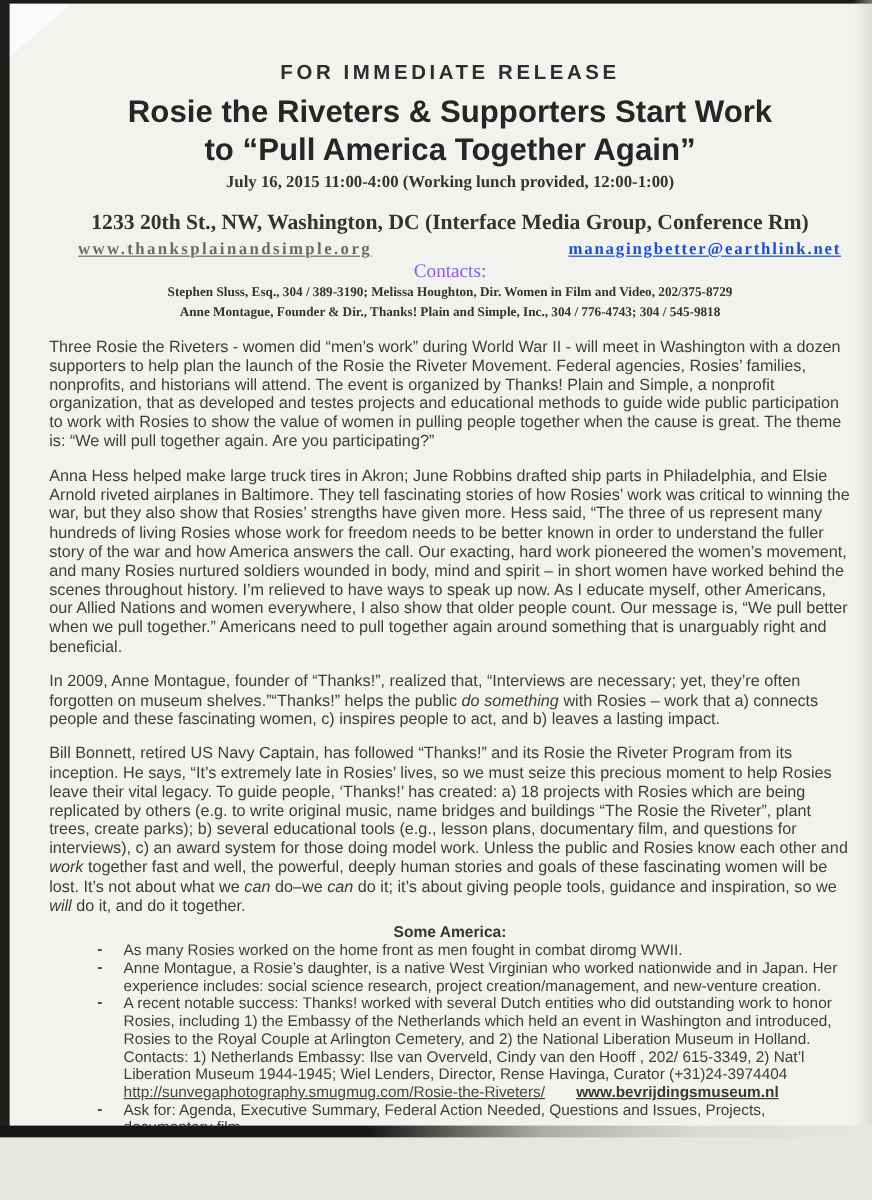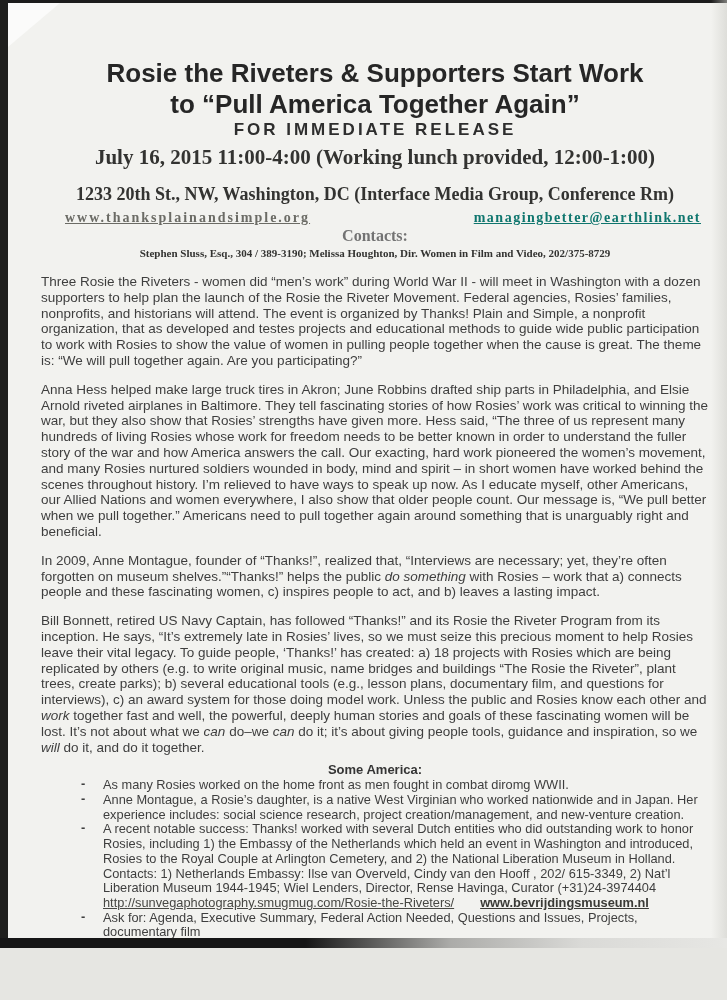--- a/index.html
+++ b/index.html
@@ -25,66 +25,67 @@
   }
   .paper-corner{position:absolute;left:8px;top:3px;width:0;height:0;
     border-top:44px solid #fbfbfa;border-right:52px solid transparent;}
   .edge-right{position:absolute;right:0;top:0;width:16px;height:938px;
     background:linear-gradient(to right,rgba(205,205,200,0),rgba(205,205,200,.55));}
 
   .center{text-align:center;}
   .release{font-size:17px;font-weight:bold;letter-spacing:3px;color:#2e2e2e;}
   .headline{font-size:26px;font-weight:bold;line-height:31px;color:#262626;margin-top:7px;}
   .serifb{font-family:"Liberation Serif",serif;font-weight:bold;color:#333331;}
-  .dateline{font-size:21px;margin-top:5px;}
+  .dateline{font-size:14px;margin-top:5px;}
   .addrline{font-size:18px;margin-top:14px;}
   .linkrow{display:flex;justify-content:space-between;align-items:flex-start;
     margin-top:5px;padding:0 8px 0 24px;}
   .weblink{font-family:"Liberation Serif",serif;font-weight:bold;font-size:14px;
     letter-spacing:2px;color:#6b6b65;text-decoration:underline;cursor:pointer;}
   .maillink{font-family:"Liberation Serif",serif;font-weight:bold;font-size:14px;
-    letter-spacing:1.5px;color:#0f766e;text-decoration:underline;cursor:pointer;}
-  .contacts-label{font-family:"Liberation Serif",serif;font-weight:bold;font-size:16px;color:#737373;margin-top:1px;}
+    letter-spacing:1.5px;color:#1d4ed8;text-decoration:underline;cursor:pointer;}
+  .contacts-label{font-family:"Liberation Serif",serif;font-weight:normal;font-size:16px;color:#8b5cf6;margin-top:1px;}
   .contact-line{font-family:"Liberation Serif",serif;font-weight:bold;font-size:11px;line-height:16px;color:#333331;}
   p.body-par{font-size:13.5px;line-height:15.8px;margin:13px 0 0 0;color:#3e3e3e;}
   p.body-par .it{font-style:italic;}
   .details-label{font-size:13px;font-weight:bold;margin-top:7px;color:#353535;}
   .bullets{margin-top:1px;}
   .bullet{position:relative;padding-left:62px;font-size:12.8px;line-height:14.7px;color:#3e3e3e;}
   .bullet .marker{position:absolute;left:40px;top:-1px;font-weight:bold;}
   .bullet-links{margin-top:0px;}
   .doc-link{color:#474743;text-decoration:underline;cursor:pointer;}
   .doc-link.bold{font-weight:bold;color:#3a3a36;}
   .gap{display:inline-block;width:26px;}
 </style>
 </head>
 <body>
 
 <div class="scan-root">
 
   <div class="paper">
 
+    <div class="center release">FOR IMMEDIATE RELEASE</div>
+
     <div class="center headline">
       <div>Rosie the Riveters &amp; Supporters Start Work</div>
       <div>to “Pull America Together Again”</div>
     </div>
-
-    <div class="center release">FOR IMMEDIATE RELEASE</div>
 
     <div class="center serifb dateline">July 16, 2015 11:00-4:00 (Working lunch provided, 12:00-1:00)</div>
 
     <div class="center serifb addrline">1233 20th St., NW, Washington, DC (Interface Media Group, Conference Rm)</div>
 
     <div class="linkrow">
       <span class="weblink">www.thanksplainandsimple.org</span>
       <span class="maillink">managingbetter@earthlink.net</span>
     </div>
 
     <div class="center contacts-label">Contacts:</div>
     <div class="center contact-line">Stephen Sluss, Esq., 304 / 389-3190; Melissa Houghton, Dir. Women in Film and Video, 202/375-8729</div>
+    <div class="center contact-line">Anne Montague, Founder &amp; Dir., Thanks! Plain and Simple, Inc., 304 / 776-4743; 304 / 545-9818</div>
 
     <p class="body-par"><span>Three Rosie the Riveters - women did “men’s work” during World War II - will meet in Washington with a dozen supporters to help plan the launch of the Rosie the Riveter Movement.  Federal agencies, Rosies’ families, nonprofits, and historians will attend. The event is organized by Thanks! Plain and Simple, a nonprofit organization, that as developed and testes projects and educational methods to guide wide public participation to work with Rosies to show the value of women in pulling people together when the cause is great.  The theme is: “We will pull together again.  Are you participating?”</span></p>
 
     <p class="body-par"><span>Anna Hess helped make large truck tires in Akron; June Robbins drafted ship parts in Philadelphia, and Elsie Arnold riveted airplanes in Baltimore.  They tell fascinating stories of how Rosies’ work was critical to winning the war, but they also show that Rosies’ strengths have given more.  Hess said, “The three of us represent many hundreds of living Rosies whose work for freedom needs to be better known in order to understand the fuller story of the war and how America answers the call. Our exacting, hard work pioneered the women’s movement, and many Rosies nurtured soldiers wounded in body, mind and spirit – in short women have worked behind the scenes throughout history. I’m relieved to have ways to speak up now. As I educate myself, other Americans, our Allied Nations and women everywhere, I also show that older people count.  Our message is, “We pull better when we pull together.”  Americans need to pull together again around something that is unarguably right and beneficial.</span></p>
 
     <p class="body-par"><span>In 2009, Anne Montague, founder of “Thanks!”, realized that, “Interviews are necessary; yet, they’re often forgotten on museum shelves.”“Thanks!” helps the public </span><span class="it">do something</span><span> with Rosies – work that a) connects people and these fascinating women, c) inspires people to act, and b) leaves a lasting impact.</span></p>
 
     <p class="body-par"><span>Bill Bonnett, retired US Navy Captain, has followed “Thanks!” and its Rosie the Riveter Program from its inception.  He says, “It’s extremely late in Rosies’ lives, so we must seize this precious moment to help Rosies leave their vital legacy. To guide people, ‘Thanks!’ has created: a) 18 projects with Rosies which are being replicated by others (e.g. to write original music, name bridges and buildings “The Rosie the Riveter”, plant trees, create parks); b) several educational tools (e.g., lesson plans, documentary film, and questions for interviews), c) an award system for those doing model work. Unless the public and Rosies know each other and </span><span class="it">work</span><span> together fast and well, the powerful, deeply human stories and goals of these fascinating women will be lost. It’s not about what we </span><span class="it">can</span><span> do–we </span><span class="it">can</span><span> do it; it’s about giving people tools, guidance and inspiration, so we </span><span class="it">will</span><span> do it, and do it together.</span></p>
 
     <div class="center details-label">Some America:</div>

